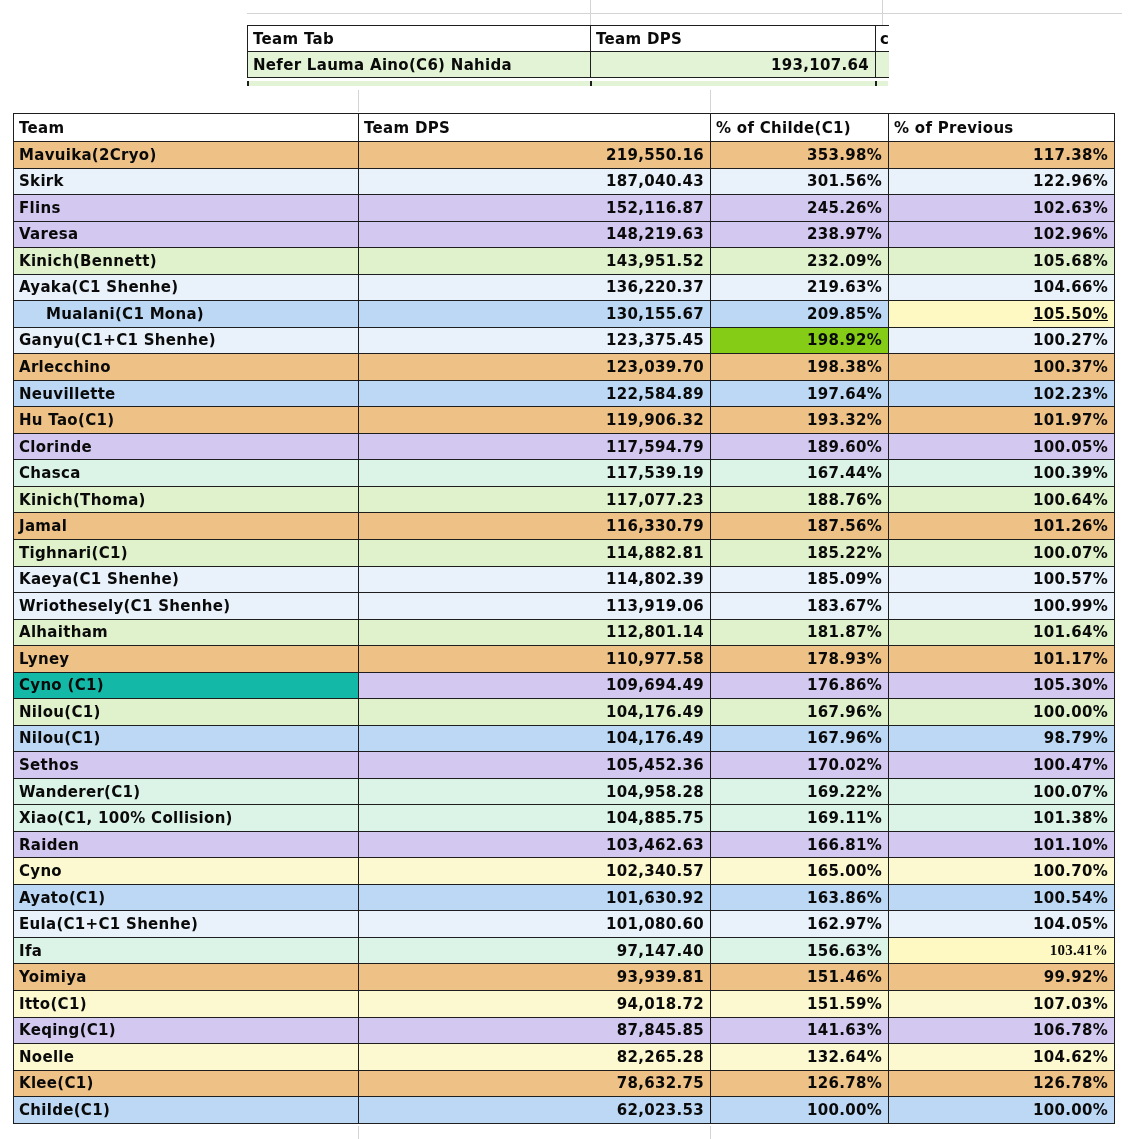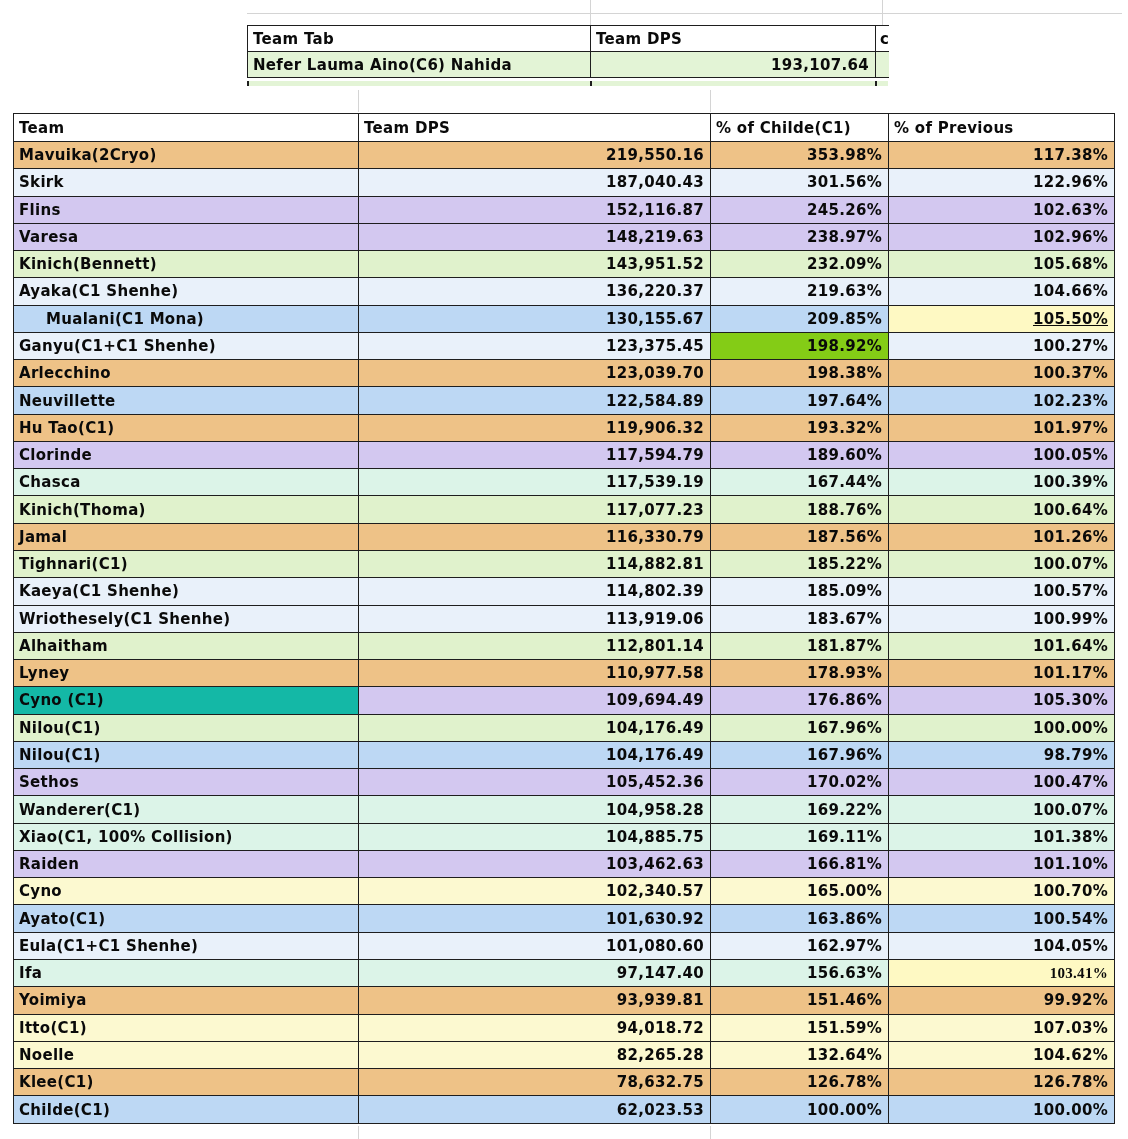--- a/index.html
+++ b/index.html
@@ -296,20 +296,26 @@
           <td class="num" style="background: rgb(238, 194, 135);">151.46%</td>
           <td class="num" style="background: rgb(238, 194, 135);">99.92%</td>
         </tr>
         <tr>
           <td style="background: rgb(252, 249, 208);">Itto(C1)</td>
           <td class="num" style="background: rgb(252, 249, 208);">94,018.72</td>
           <td class="num" style="background: rgb(252, 249, 208);">151.59%</td>
           <td class="num" style="background: rgb(252, 249, 208);">107.03%</td>
         </tr>
         <tr>
+          <td style="background: rgb(211, 200, 240);">Keqing(C1)</td>
+          <td class="num" style="background: rgb(211, 200, 240);">87,845.85</td>
+          <td class="num" style="background: rgb(211, 200, 240);">141.63%</td>
+          <td class="num" style="background: rgb(211, 200, 240);">106.78%</td>
+        </tr>
+        <tr>
           <td style="background: rgb(252, 249, 208);">Noelle</td>
           <td class="num" style="background: rgb(252, 249, 208);">82,265.28</td>
           <td class="num" style="background: rgb(252, 249, 208);">132.64%</td>
           <td class="num" style="background: rgb(252, 249, 208);">104.62%</td>
         </tr>
         <tr>
           <td style="background: rgb(238, 194, 135);">Klee(C1)</td>
           <td class="num" style="background: rgb(238, 194, 135);">78,632.75</td>
           <td class="num" style="background: rgb(238, 194, 135);">126.78%</td>
           <td class="num" style="background: rgb(238, 194, 135);">126.78%</td>

